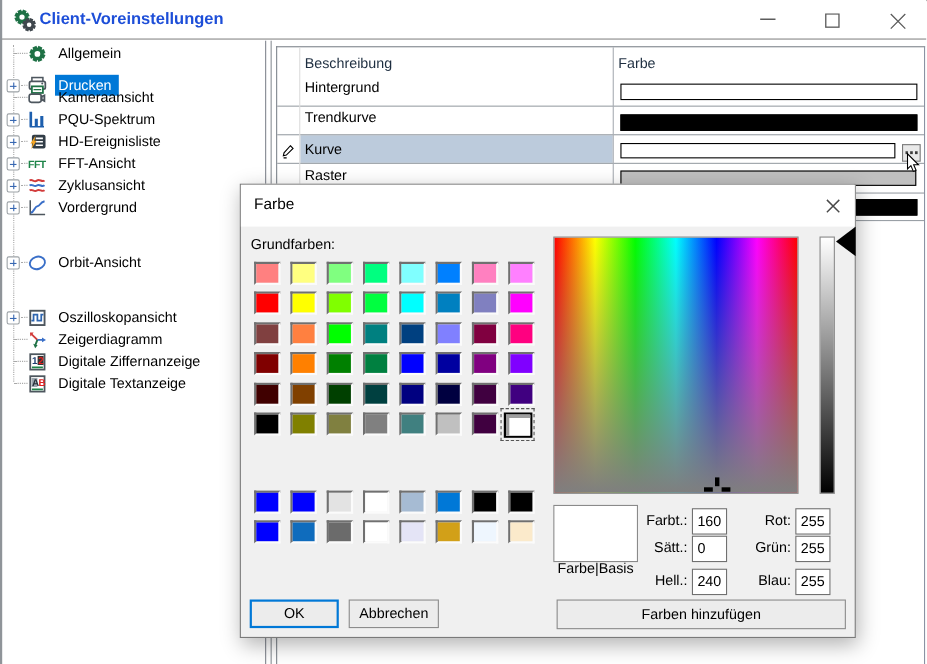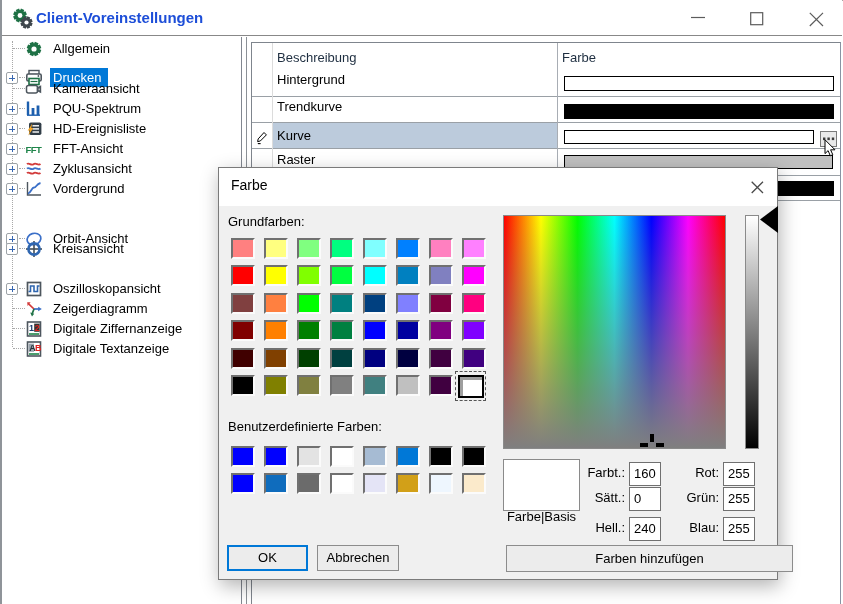--- a/index.html
+++ b/index.html
@@ -174,30 +174,20 @@
         <div class="tlabel">Vordergrund</div>
       </div>
 <div class="trow" style="top:191px">
         <div class="pbox"></div>
         <div class="hstub" style="left:19px;width:6px"></div>
         <div class="ticon"><svg width="18" height="18" viewBox="0 0 18 18">
             <ellipse cx="9" cy="9" rx="7" ry="5.6" fill="none" stroke="#3a6fc8" stroke-width="1.7" transform="rotate(-18 9 9)"></ellipse>
           </svg></div>
         <div class="tlabel">Orbit-Ansicht</div>
       </div>
-<div class="trow" style="top:201px">
-        <div class="pbox"></div>
-        <div class="hstub" style="left:19px;width:6px"></div>
-        <div class="ticon"><svg width="18" height="18" viewBox="0 0 18 18">
-            <line x1="9" y1="1" x2="9" y2="17" stroke="#444e56" stroke-width="1.6"></line>
-            <line x1="1" y1="9" x2="17" y2="9" stroke="#444e56" stroke-width="1.6"></line>
-            <circle cx="9" cy="9" r="5.6" fill="none" stroke="#2f66b0" stroke-width="2.6"></circle>
-          </svg></div>
-        <div class="tlabel">Kreisansicht</div>
-      </div>
 <div class="trow" style="top:241px">
         <div class="pbox"></div>
         <div class="hstub" style="left:19px;width:6px"></div>
         <div class="ticon"><svg width="18" height="18" viewBox="0 0 18 18">
             <rect x="2.5" y="2.5" width="13" height="13" fill="#fff" stroke="#4d565e" stroke-width="1.7"></rect>
             <path d="M3.5,11.5 L5.5,11.5 L5.5,6 L9,6 L9,11.5 L12.5,11.5 L12.5,6 L14.5,6" fill="none" stroke="#2f66b0" stroke-width="1.6"></path>
           </svg></div>
         <div class="tlabel">Oszilloskopansicht</div>
       </div>
 <div class="trow" style="top:261px">
@@ -413,21 +403,20 @@
       <div class="sw" style="left:177px;top:207.0px">
         <div style="background:#c0c0c0"></div>
       </div>
       <div class="sw" style="left:210px;top:207.0px">
         <div style="background:#400040"></div>
       </div>
       <div class="abs" style="left:236px;top:203px;width:31px;height:30px;border:1.5px dashed #555"></div>
       <div class="abs" style="left:239px;top:206.5px;width:26px;height:23px;border:2px solid #000;background:#fff">
         <div style="width:100%;height:100%;border-top:3px solid #9e9e9e;border-left:3px solid #9e9e9e;background:#fff"></div>
       </div>
-      <div class="dtext" style="left:9px;top:251px">Benutzerdefinierte Farben:</div>
       <div class="sw" style="left:12px;top:278.0px">
         <div style="background:#0000ff"></div>
       </div>
       <div class="sw" style="left:45px;top:278.0px">
         <div style="background:#0000ff"></div>
       </div>
       <div class="sw" style="left:78px;top:278.0px">
         <div style="background:#e3e3e3"></div>
       </div>
       <div class="sw" style="left:111px;top:278.0px">
@@ -486,19 +475,19 @@
       <div class="flabel" style="left:350px;top:322px;width:56px">Sätt.:</div>
       <div class="field" style="left:410px;top:319px">0</div>
       <div class="flabel" style="left:350px;top:352px;width:56px">Hell.:</div>
       <div class="field" style="left:410px;top:349px">240</div>
       <div class="flabel" style="left:444px;top:297px;width:56px">Rot:</div>
       <div class="field" style="left:504px;top:294px">255</div>
       <div class="flabel" style="left:444px;top:322px;width:56px">Grün:</div>
       <div class="field" style="left:504px;top:319px">255</div>
       <div class="flabel" style="left:444px;top:352px;width:56px">Blau:</div>
       <div class="field" style="left:504px;top:349px">255</div>
-      <div class="btn" style="left:287px;top:377px;width:287px;height:27px;line-height:25px;background:#ececec">Farben hinzufügen</div>
+      <div class="btn" style="left:287px;top:377px;width:263px;height:27px;line-height:25px;background:#ececec">Farben hinzufügen</div>
   </div>
   <svg class="abs" style="left:824px;top:139px;z-index:60" width="13" height="18" viewBox="0 0 13 18">
     <path d="M1,0.8 L1,14.6 L4.1,11.6 L6.3,16.8 L8.8,15.7 L6.6,10.8 L11,10.8 Z" fill="#fff" stroke="#000" stroke-width="1"></path>
   </svg>
   <div id="bl"></div>
 </div>
 
 </body></html>

